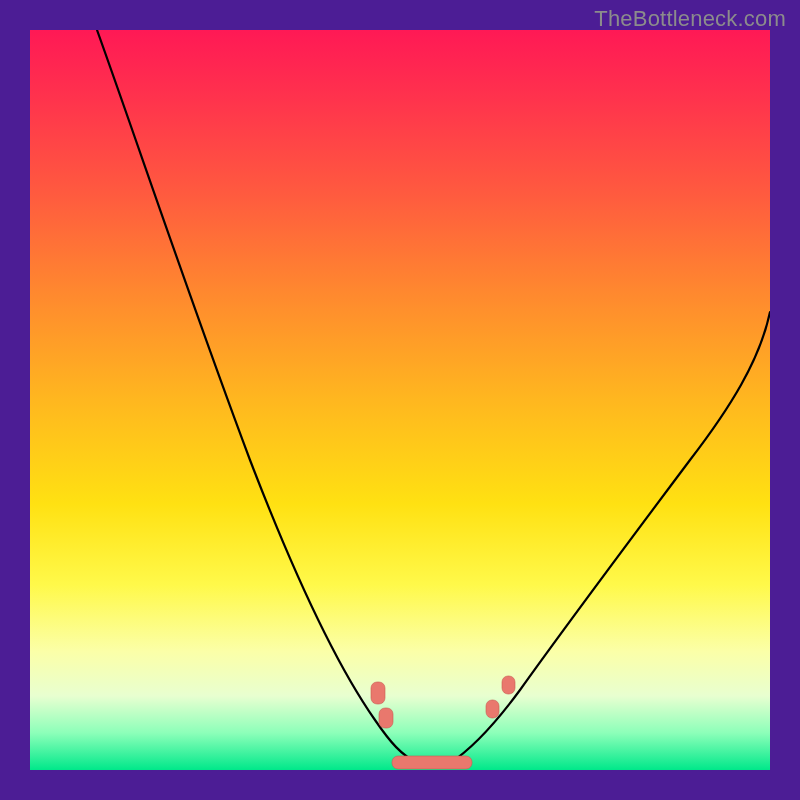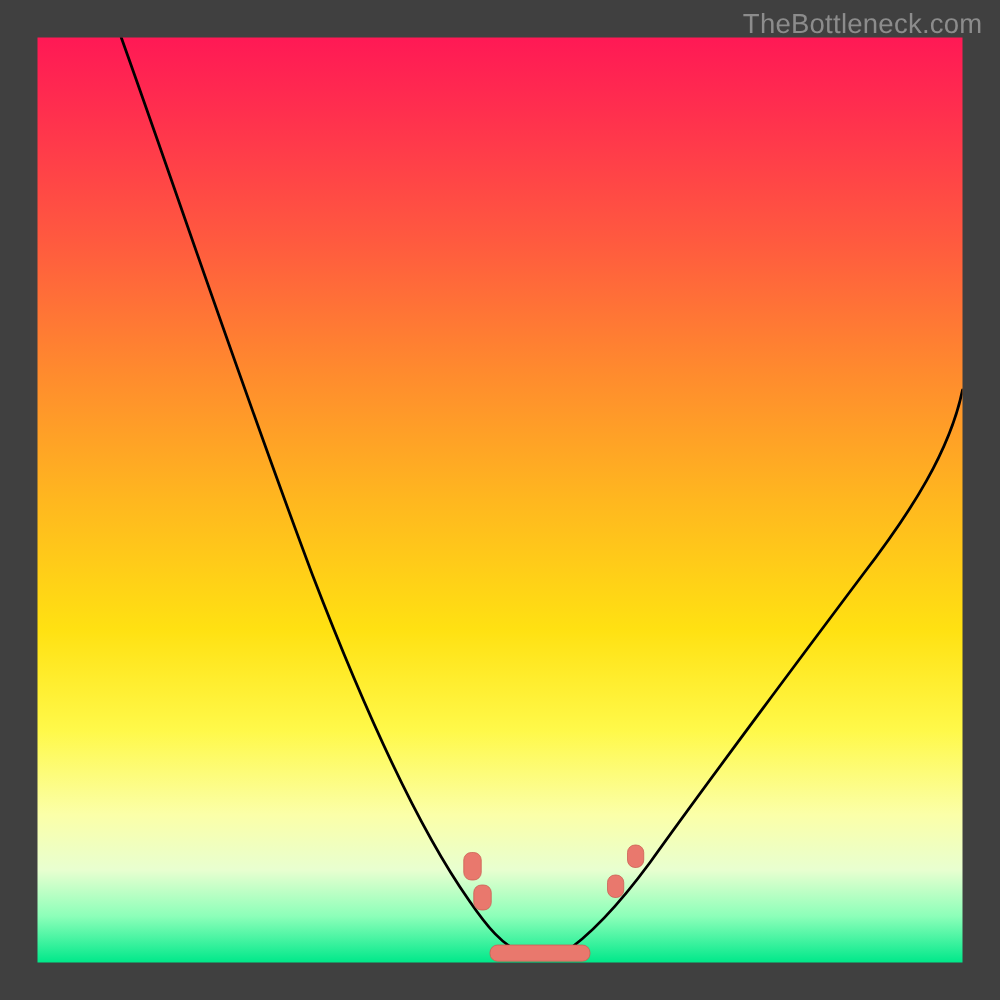--- a/index.html
+++ b/index.html
@@ -10,21 +10,21 @@
     background: #000;
     overflow: hidden;
     font-family: Arial, Helvetica, sans-serif;
   }
   .frame {
     position: absolute;
     top: 0;
     left: 0;
     width: 800px;
     height: 800px;
-    background: #404040;
+    background: #4c1d95;
   }
   .plot-area {
     position: absolute;
     top: 30px;
     left: 30px;
     width: 740px;
     height: 740px;
     
     background: linear-gradient(
       to bottom,

